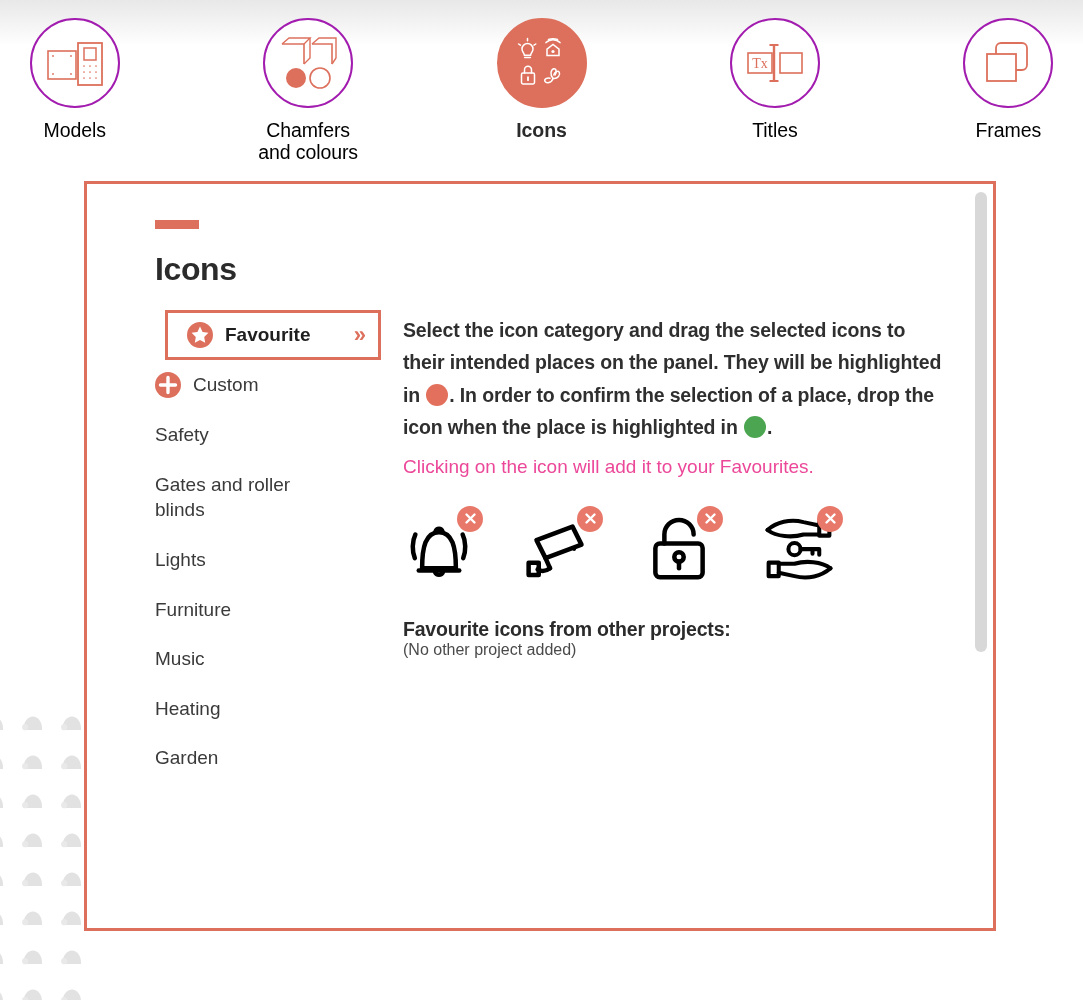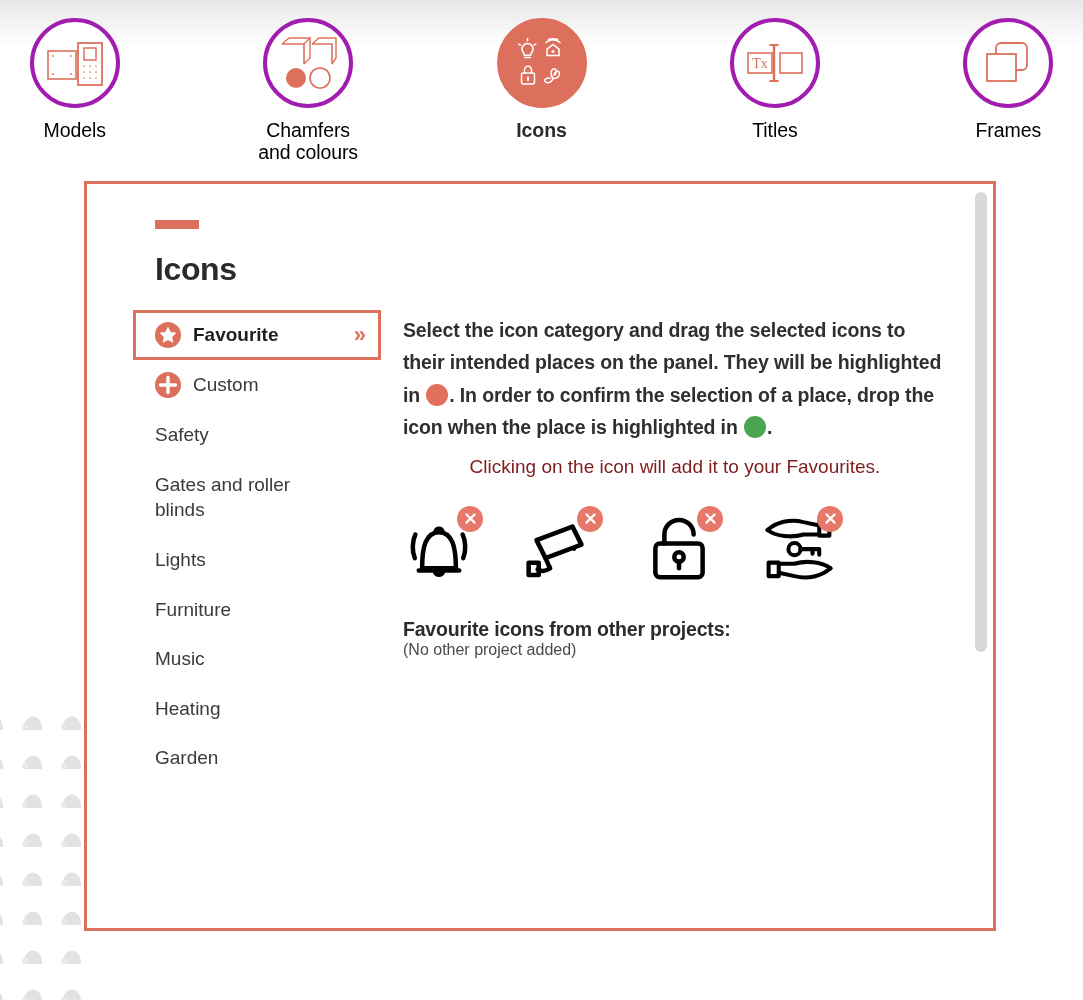--- a/index.html
+++ b/index.html
@@ -54,21 +54,21 @@
     display: flex;
     flex-direction: column;
     align-items: center;
     cursor: pointer;
   }
 
   .nav-circle {
     width: 90px;
     height: 90px;
     border-radius: 50%;
-    border: 4px solid #a21caf;
+    border: 2px solid #a21caf;
     display: flex;
     align-items: center;
     justify-content: center;
     background: #ffffff;
   }
 
   .nav-item.active .nav-circle {
     background: #dd705c;
     border-color: #dd705c;
   }
@@ -149,20 +149,21 @@
     line-height: 1.35;
     min-height: 48px;
   }
 
   .cat-item.selected {
     border: 3px solid #dd705c;
     padding: 9px 11px 9px 19px;
     font-weight: 700;
     color: #1f1f1f;
     justify-content: flex-end;
+    margin-left: 32px;
   }
 
   .cat-item.selected .cat-label {
     flex: 1;
   }
 
   .cat-icon {
     width: 26px;
     height: 26px;
     flex: 0 0 26px;
@@ -201,24 +202,23 @@
     display: inline-block;
     width: 22px;
     height: 22px;
     border-radius: 50%;
     vertical-align: -4px;
     margin: 0 1px;
   }
 
   #sub-instruction {
     font-size: 19px;
-    color: #7f1d1d;
+    color: #ec4899;
     margin-top: 10px;
     line-height: 1.5;
-    text-align: center;
   }
 
   #fav-icons-row {
     display: flex;
     gap: 32px;
     margin-top: 24px;
     align-items: flex-start;
   }
 
   .fav-icon-wrap {

